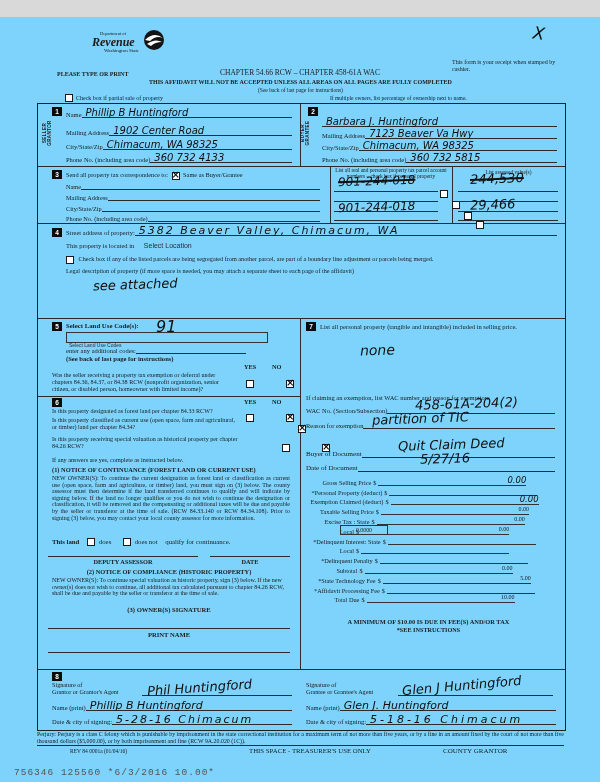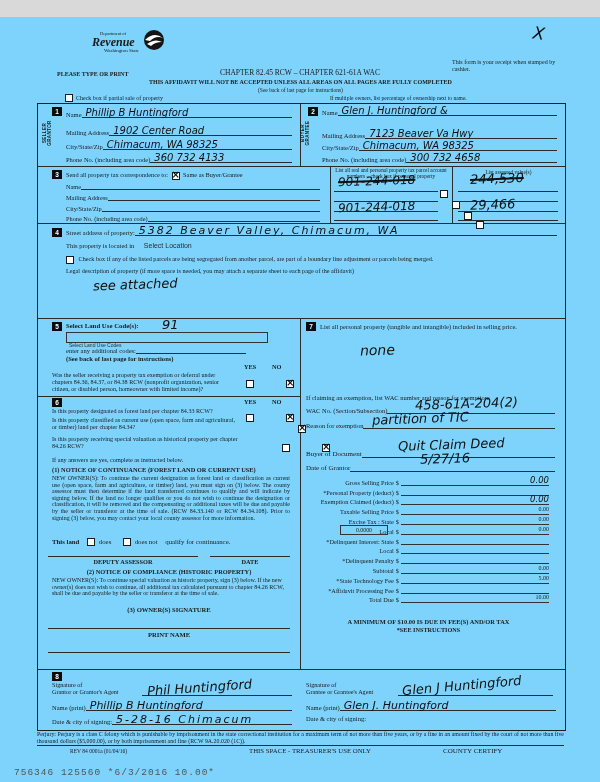--- a/index.html
+++ b/index.html
@@ -17,21 +17,21 @@
   .nb{width:10px;height:9px;background:#0b0b0b;color:#fff;font:700 6.5px "Liberation Sans",sans-serif;
       text-align:center;line-height:9px}
   .hl{background:#2b2b2b;height:1px}
   .vl{background:#2b2b2b;width:1px}
   .fr{display:flex;align-items:flex-end}
   .fr .lb{white-space:nowrap}
   .ulx{flex:1;border-bottom:1px solid #2b2b2b;padding-left:4px;line-height:8px;height:9px}
   .ulx .hwv{display:inline-block;font-size:9px;position:relative;top:1px}
   .vlab{font:700 4.5px "Liberation Sans",sans-serif;letter-spacing:.4px;line-height:5px;text-align:center;
         transform:rotate(-90deg)}
-  .frow{position:relative;display:flex;align-items:flex-end;justify-content:flex-end;height:9.8px;
+  .frow{position:relative;display:flex;align-items:flex-end;justify-content:center;height:9.8px;
         font-size:6.3px;padding-right:8px}
   .fdol{margin:0 2px}
   .fline{width:148px;border-bottom:1px solid #333;text-align:right;font-size:6px;line-height:7px;height:8px}
   .fline .hwp{font-size:8.5px;position:relative;top:0px}
   .small6{font-size:6px;line-height:6.6px}
   .q{font-size:6.1px;line-height:6.8px}
 </style>
 </head>
 <body>
 
@@ -41,21 +41,21 @@
     <div class="a" style="left:8px;top:0;font-size:4.5px">Department of</div>
     <div class="a b" style="left:0;top:4px;font-size:12px;font-style:italic">Revenue</div>
     <div class="a" style="left:12px;top:17px;font-size:5px">Washington State</div>
     <svg class="a" style="left:50px;top:-2px" width="24" height="22" viewBox="0 0 24 22">
       <circle cx="12" cy="11" r="10" fill="#141414"></circle>
       <path d="M3 11 Q 12 2 21 9 Q 14 6 8 12 Z" fill="#fdfdfb"></path>
       <path d="M5 15 Q 13 9 20 13 Q 13 13 9 17 Z" fill="#fdfdfb"></path>
     </svg>
   </div>
   <div class="a b" style="left:57px;top:54px;font-size:6px">PLEASE TYPE OR PRINT</div>
-  <div class="a c" style="left:150px;top:51px;width:300px;font-size:7.5px">CHAPTER 82.45 RCW – CHAPTER 621-61A WAC</div>
+  <div class="a c" style="left:150px;top:51px;width:300px;font-size:7.5px">CHAPTER 54.66 RCW – CHAPTER 458-61A WAC</div>
   <div class="a" style="left:452px;top:42px;width:112px;font-size:6px;line-height:7px">This form is your receipt when stamped by cashier.</div>
   <div class="a b c" style="left:37px;top:62px;width:527px;font-size:6px">THIS AFFIDAVIT WILL NOT BE ACCEPTED UNLESS ALL AREAS ON ALL PAGES ARE FULLY COMPLETED</div>
   <div class="a c" style="left:37px;top:70px;width:527px;font-size:5.5px">(See back of last page for instructions)</div>
   <div class="a fr" style="left:65px;top:77px;font-size:6px;align-items:center">
     <span class="cb"></span>
     <span style="margin-left:3px">Check box if partial sale of property</span>
   </div>
   <div class="a" style="left:330px;top:78px;font-size:5.5px">If multiple owners, list percentage of ownership next to name.</div>
   <div class="a hw" style="left:533px;top:6px;font-size:17px;transform:rotate(8deg)">X</div>
 
@@ -94,35 +94,34 @@
         <span class="ulx"><span class="hwv hw" style="font-size:10px">360 732 4133</span></span>
       </div>
     </div>
 
     <div class="a" style="left:262px;top:0;width:265px;height:62px">
       <div class="a nb" style="left:8px;top:3px">2</div>
       <div class="a vlab" style="left:-15px;top:24px;width:40px">
         <div>BUYER</div>
         <div>GRANTEE</div>
       </div>
-      <div class="a fr" style="left:22px;top:2px;right:8px;font-size:6.5px">
-        <span class="lb">Name</span>
-        <span class="ulx"><span class="hwv hw" style="font-size:10px">Glen J. Huntingford &amp;</span></span>
+      <div class="a fr" style="left:22px;top:13px;right:8px;font-size:6.5px">
+        <span class="ulx"><span class="hwv hw" style="font-size:10px">Barbara J. Huntingford</span></span>
       </div>
       <div class="a fr" style="left:22px;top:25px;right:8px;font-size:6.5px">
         <span class="lb">Mailing Address</span>
         <span class="ulx"><span class="hwv hw" style="font-size:10px">7123 Beaver Va Hwy</span></span>
       </div>
       <div class="a fr" style="left:22px;top:37px;right:8px;font-size:6.5px">
         <span class="lb">City/State/Zip</span>
         <span class="ulx"><span class="hwv hw" style="font-size:10px">Chimacum, WA 98325</span></span>
       </div>
       <div class="a fr" style="left:22px;top:49px;right:8px;font-size:6.5px">
         <span class="lb">Phone No. (including area code)</span>
-        <span class="ulx"><span class="hwv hw" style="font-size:10px">300 732 4658</span></span>
+        <span class="ulx"><span class="hwv hw" style="font-size:10px">360 732 5815</span></span>
       </div>
     </div>
 
     <div class="a" style="left:0;top:62px;width:292px;height:57px">
       <div class="a nb" style="left:14px;top:4px">3</div>
       <div class="a" style="left:28px;top:5px;font-size:6.3px">
         <span>Send all property tax correspondence to:</span>
         <span class="cb x" style="margin:0 2px"></span>
         <span>Same as Buyer/Grantee</span>
       </div>
@@ -180,21 +179,21 @@
         <span class="cb" style="margin-right:3px"></span>
         <span>Check box if any of the listed parcels are being segregated from another parcel, are part of a boundary line adjustment or parcels being merged.</span>
       </div>
       <div class="a" style="left:28px;top:44px;right:8px;font-size:6.2px">Legal description of property (if more space is needed, you may attach a separate sheet to each page of the affidavit)</div>
       <div class="a hw rot1" style="left:55px;top:54px;font-size:13px">see attached</div>
     </div>
 
     <div class="a" style="left:0;top:214px;width:262px;height:78px">
       <div class="a nb" style="left:14px;top:4px">5</div>
       <div class="a b" style="left:28px;top:4px;font-size:6.8px">Select Land Use Code(s):</div>
-      <div class="a hw" style="left:124px;top:-1px;font-size:13px">91</div>
+      <div class="a hw" style="left:118px;top:-1px;font-size:16px">91</div>
       <div class="a" style="left:28px;top:14px;width:200px;height:9px;border:1px solid #333">
         <span class="san" style="font-size:5px;margin-left:2px;color:#333">Select Land Use Codes</span>
       </div>
       <div class="a fr" style="left:28px;top:26px;width:180px;font-size:6.5px">
         <span class="lb">enter any additional codes:</span>
           <span class="ulx"></span>
       </div>
       <div class="a b" style="left:28px;top:37px;font-size:6.6px">(See back of last page for instructions)</div>
       <div class="a b" style="left:206px;top:45px;font-size:6.3px">YES</div>
       <div class="a b" style="left:234px;top:45px;font-size:6.3px">NO</div>
@@ -262,21 +261,21 @@
           <span class="ulx"></span>
       </div>
       <div class="a hw rot1" style="left:72px;top:93px;font-size:13px">partition of TIC</div>
 
       <div class="a fr" style="left:6px;top:130px;right:10px;font-size:7px">
         <span class="lb">Buyer of Document</span>
           <span class="ulx"></span>
       </div>
       <div class="a hw rot1" style="left:98px;top:119px;font-size:13px">Quit Claim Deed</div>
       <div class="a fr" style="left:6px;top:144px;right:10px;font-size:7px">
-        <span class="lb">Date of Grantor</span>
+        <span class="lb">Date of Document</span>
           <span class="ulx"></span>
       </div>
       <div class="a hw rot1" style="left:120px;top:133px;font-size:13px">5/27/16</div>
 
       <div class="a" style="left:0;top:158px;width:257px">
         <div class="frow">
             <span class="flab">Gross Selling Price</span>
             <span class="fdol">$</span>
             <span class="fline"><span class="hwp hw">0.00</span></span>
           </div>
@@ -373,25 +372,26 @@
           <div>Grantee or Grantee's Agent</div>
         </div>
         <div class="a hl" style="left:92px;top:13px;width:155px"></div>
         <div class="a hw" style="left:96px;top:-4px;font-size:13px;transform:rotate(-5deg)">Glen J Huntingford</div>
         <div class="a fr" style="left:0;top:19px;width:250px;font-size:6.5px">
           <span class="lb">Name (print)</span>
           <span class="ulx"><span class="hwv hw" style="font-size:11px">Glen J. Huntingford</span></span>
         </div>
         <div class="a fr" style="left:0;top:33px;width:250px;font-size:6.5px">
           <span class="lb">Date &amp; city of signing:</span>
+          <span class="ulx"><span class="hwv hw" style="font-size:11px;letter-spacing:3px">5-18-16 Chimacum</span></span>
         </div>
       </div>
     </div>
   </div>
 
   <div class="a" style="left:37px;top:714px;width:527px;font-size:5.9px;line-height:6.5px;text-align:justify">Perjury: Perjury is a class C felony which is punishable by imprisonment in the state correctional institution for a maximum term of not more than five years, or by a fine in an amount fixed by the court of not more than five thousand dollars ($5,000.00), or by both imprisonment and fine (RCW 9A.20.020 (1C)).</div>
   <div class="a hl" style="left:37px;top:728px;width:527px"></div>
   <div class="a" style="left:70px;top:731px;font-size:5.5px">REV 84 0001a (01/04/16)</div>
   <div class="a c" style="left:200px;top:730px;width:220px;font-size:6.8px">THIS SPACE - TREASURER'S USE ONLY</div>
-  <div class="a" style="left:443px;top:730px;font-size:7px">COUNTY CERTIFY</div>
+  <div class="a" style="left:443px;top:730px;font-size:7px">COUNTY GRANTOR</div>
   <div class="a" style="left:14px;top:750px;font-family:'Liberation Mono',monospace;font-size:9.5px;letter-spacing:1px;color:#555">756346 125560 *6/3/2016 10.00*</div>
 
 </div>
 
 </body></html>

